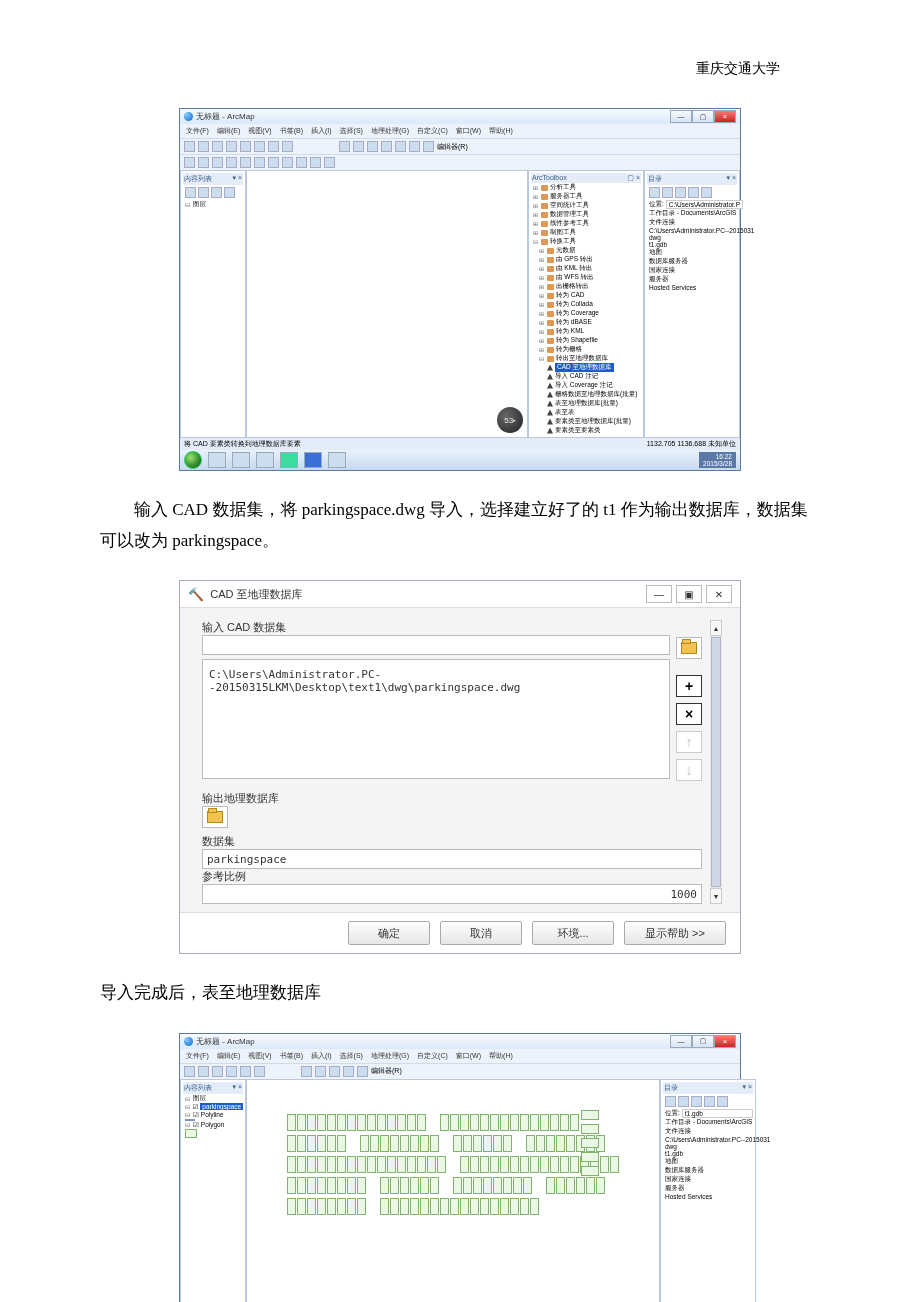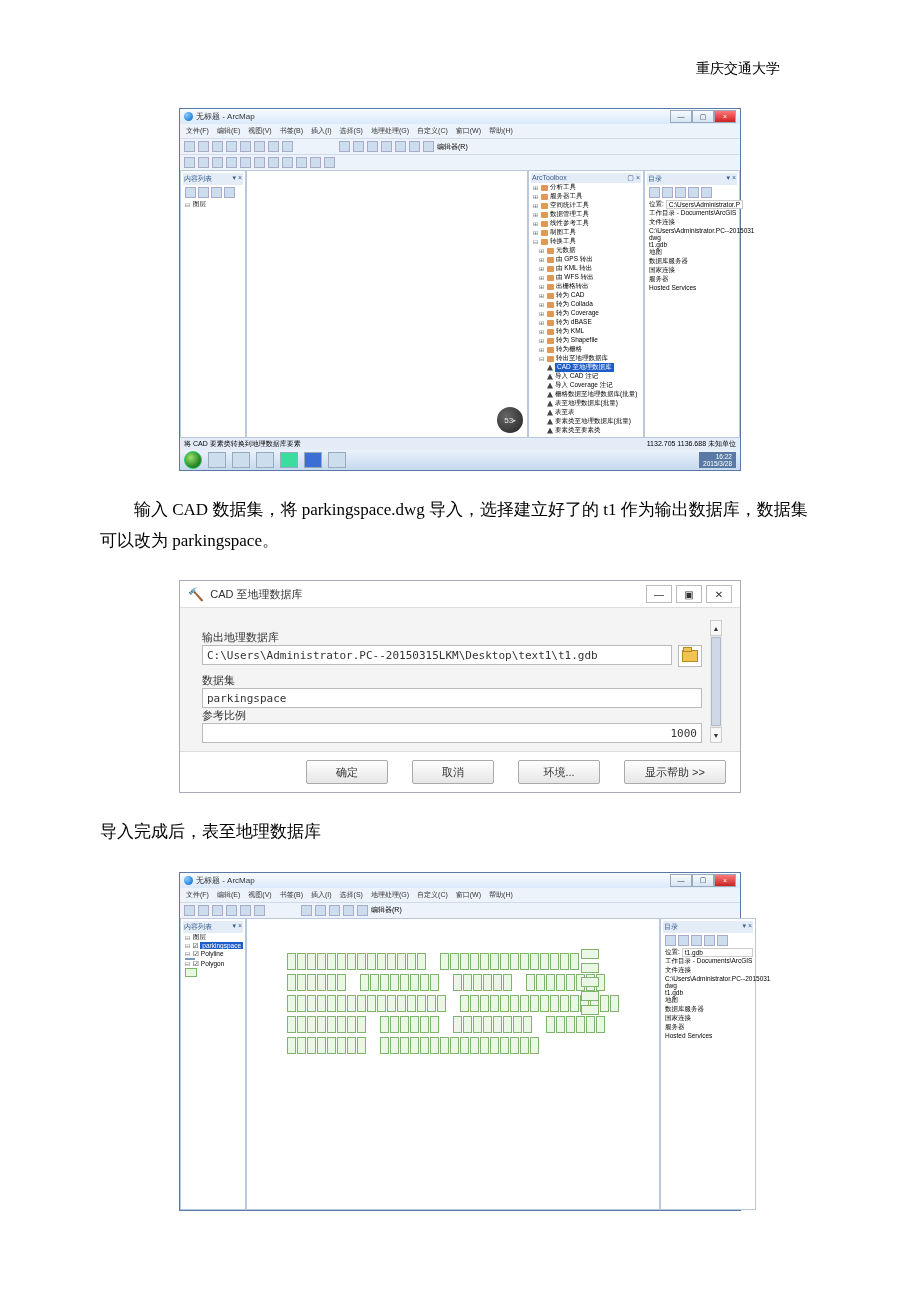--- a/index.html
+++ b/index.html
@@ -232,21 +232,21 @@
   }
   .sq-btn {
     width:24px; height:20px; border:1px solid #333; background:#fff;
     display:flex; align-items:center; justify-content:center;
     font-size:14px; font-weight:bold; color:#000;
   }
   .sq-btn.dim { color:#bbb; border-color:#ccc; }
   .dlg-btnrow {
     display:flex;
     justify-content:flex-end;
-    gap:24px;
+    gap:10px;
     padding: 8px 14px;
     border-top:1px solid #ddd;
     background:#fff;
   }
   .dlg-btn {
     min-width:80px; height:22px;
     background:linear-gradient(#fefefe,#e6e6e6);
     border:1px solid #aaa;
     border-radius:2px;
     font-size:11px;
@@ -570,23 +570,39 @@
     <span class="hmr">🔨</span>
     <span>CAD 至地理数据库</span>
     <div class="dlg-winctrl">
       <span>—</span>
       <span>▣</span>
       <span>✕</span>
     </div>
   </div>
   <div class="dlg-body">
     <div class="dlg-main">
+      <div>输入 CAD 数据集</div>
+      <div style="display:flex;gap:6px;align-items:flex-start;">
+        <div style="flex:1">
+          <div class="dlg-field"></div>
+          <div class="dlg-listbox"><span>C:\Users\Administrator.PC--20150315LKM\Desktop\text1\dwg\parkingspace.dwg</span></div>
+        </div>
+        <div class="dlg-right-btns">
+          <div class="dlg-folder-btn">
+              <span class="folder-ico"></span>
+            </div>
+          <div style="height:4px"></div>
+          <div class="sq-btn">+</div>
+          <div class="sq-btn">×</div>
+          <div class="sq-btn dim">↑</div>
+          <div class="sq-btn dim">↓</div>
+        </div>
+      </div>
       <div style="margin-top:10px">输出地理数据库</div>
       <div style="display:flex;gap:6px;">
-        <input class="dlg-field" value="C:\Users\Administrator.PC--20150315LKM\Desktop\text1\t1.gdb" style="">
         <div class="dlg-folder-btn">
             <span class="folder-ico"></span>
           </div>
       </div>
       <div style="margin-top:6px">数据集</div>
       <input class="dlg-field" style="font-family: Consolas, monospace;" value="parkingspace">
       <div style="">参考比例</div>
       <input class="dlg-field" style="text-align: right;" value="1000">
     </div>
     <div class="dlg-scroll">

